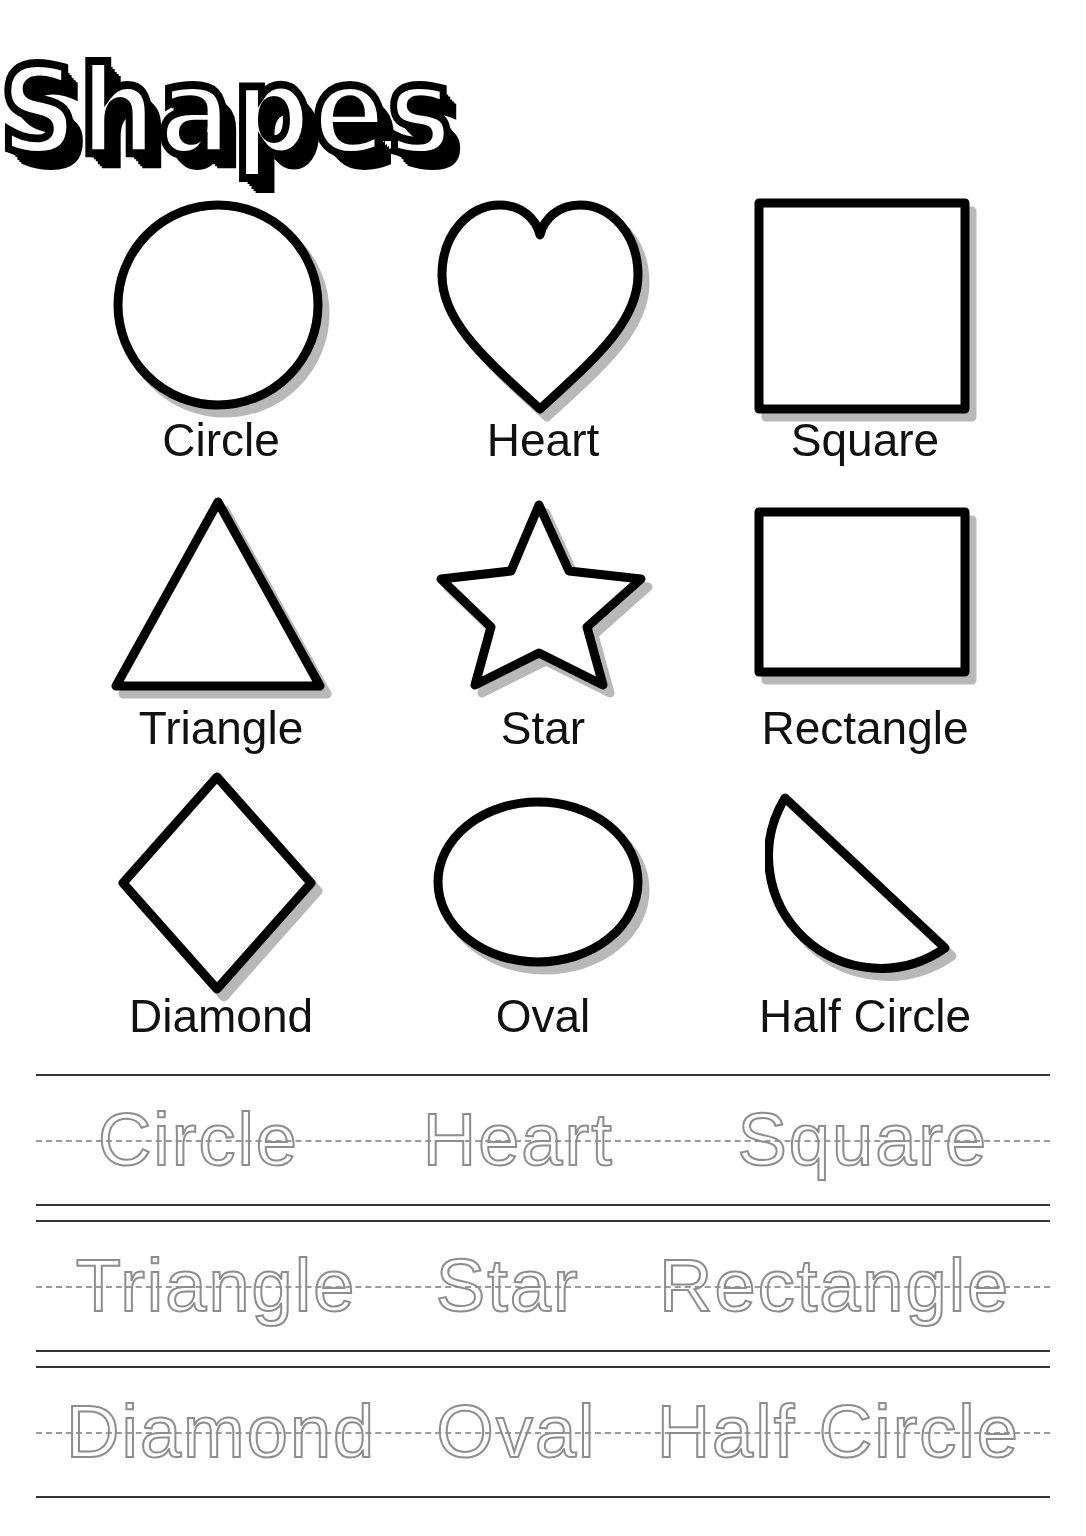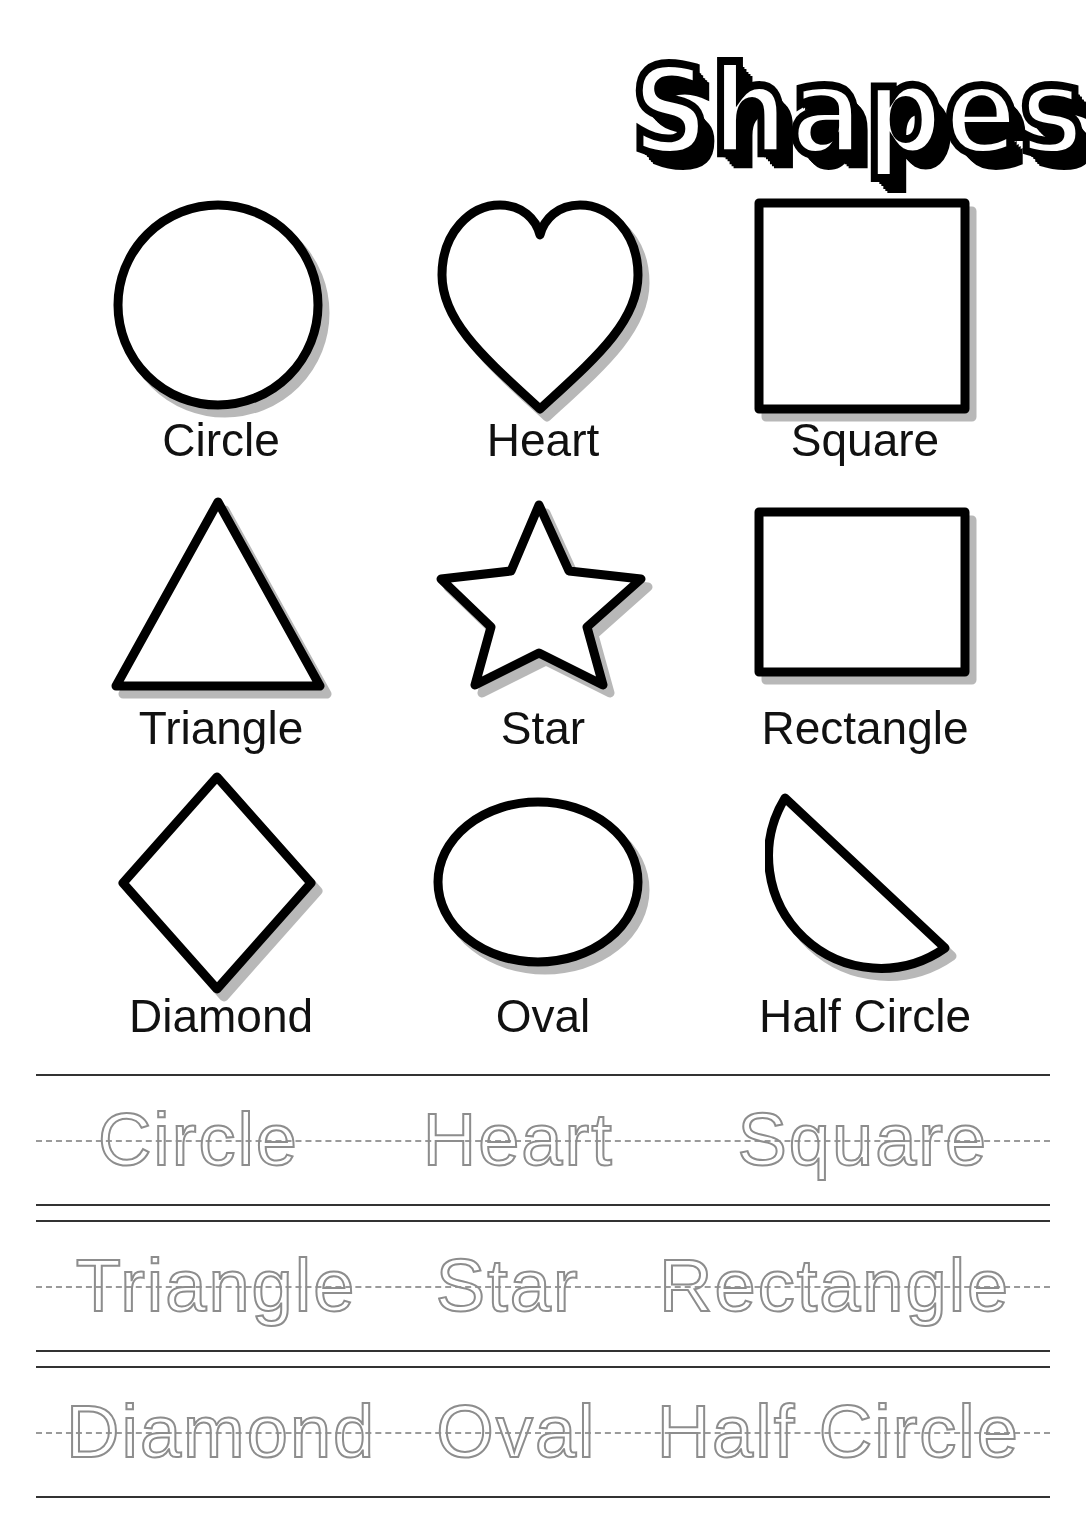--- a/index.html
+++ b/index.html
@@ -14,21 +14,21 @@
     font-family: "Liberation Sans", sans-serif;
     overflow: hidden;
   }
 
   
   .title-wrap {
     position: absolute;
     top: 58px;
     left: 0;
     width: 100%;
-    text-align: right;
+    text-align: left;
   }
   .title {
     display: inline-block;
     font-family: "DejaVu Sans", sans-serif;
     font-weight: bold;
     font-size: 108px;
     line-height: 108px;
     letter-spacing: 2px;
     color: #ffffff;
     -webkit-text-stroke: 7px #000000;

